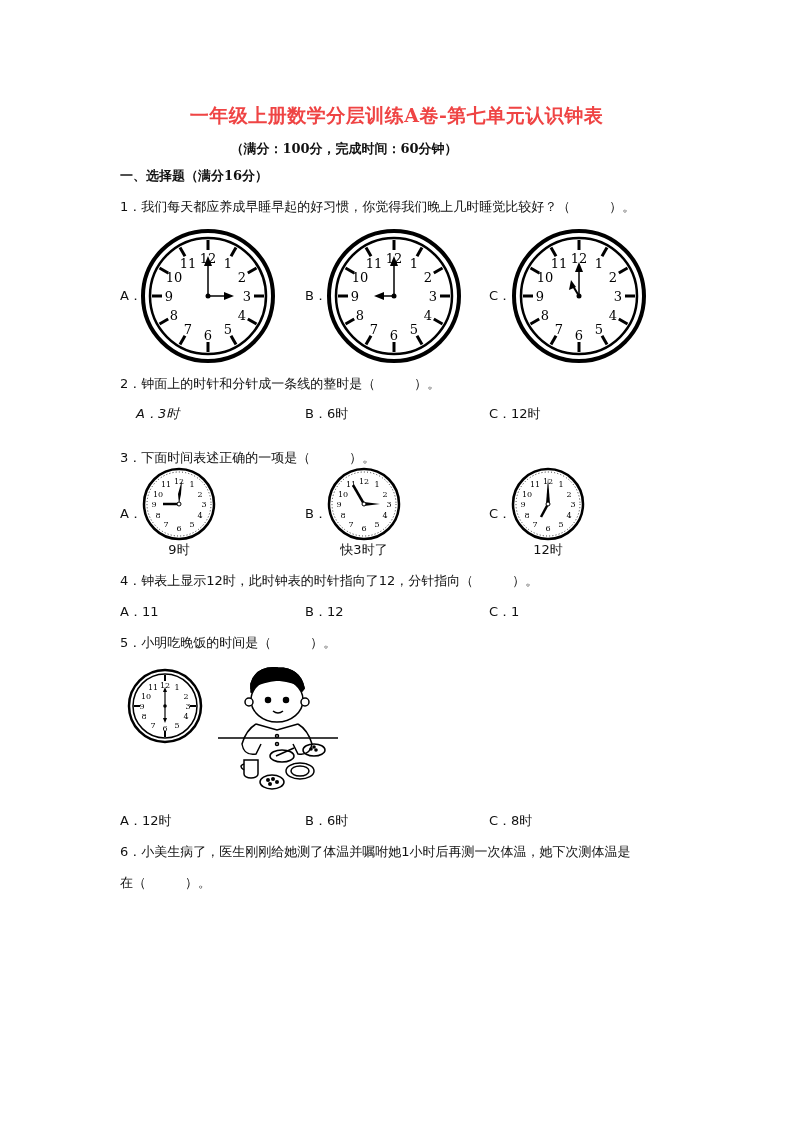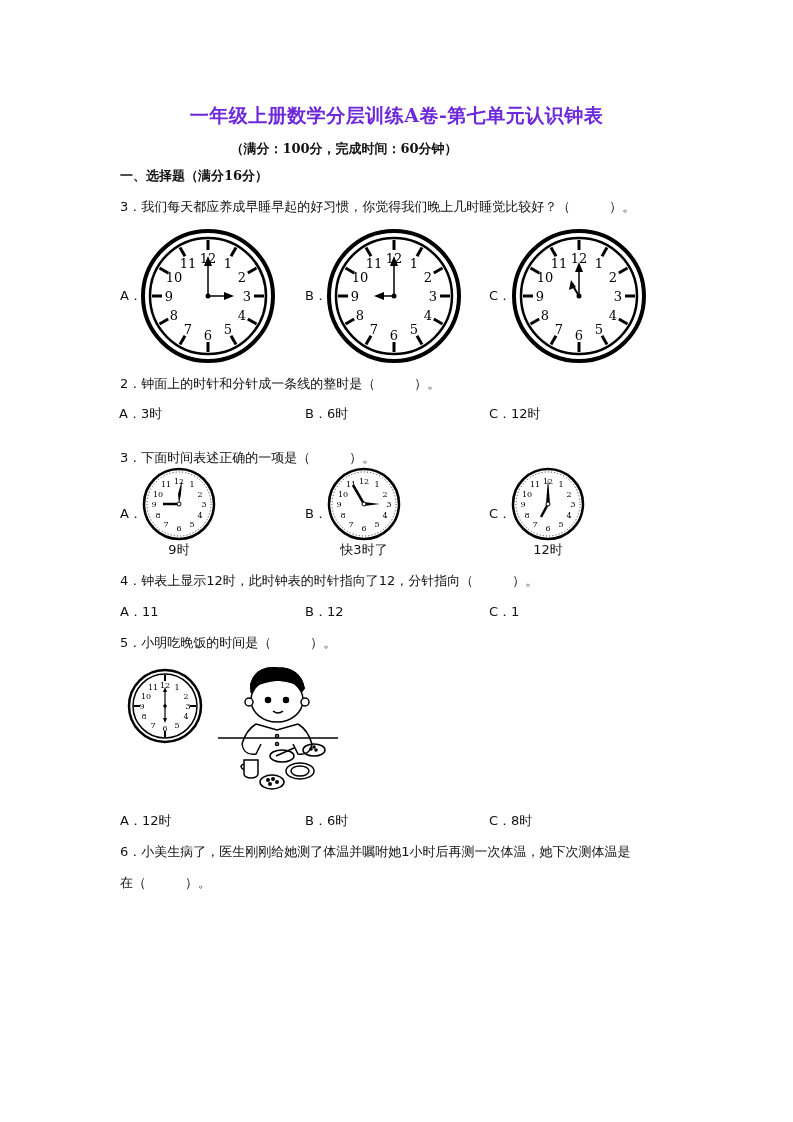--- a/index.html
+++ b/index.html
@@ -1,34 +1,34 @@
 <!DOCTYPE html>
 <html><head>
 <meta charset="utf-8">
 <style>
   html,body{margin:0;padding:0;background:#fff;}
   body{width:793px;height:1122px;position:relative;overflow:hidden;font-family:"DejaVu Serif",serif;color:#111;}
   .abs{position:absolute;}
-  .title{left:0;width:793px;top:103px;text-align:center;font-size:19px;font-weight:bold;color:#6d28d9;font-family:"DejaVu Serif",serif;letter-spacing:0.5px;}
+  .title{left:0;width:793px;top:103px;text-align:center;font-size:19px;font-weight:bold;color:#ef4444;font-family:"DejaVu Serif",serif;letter-spacing:0.5px;}
   .subtitle{left:0;width:688px;top:140px;text-align:center;font-size:13px;font-weight:bold;}
   .section{left:120px;top:167px;font-size:13px;font-weight:bold;}
   .q{left:120px;font-size:13px;font-family:"DejaVu Sans",sans-serif;}
   .opt{font-size:13px;font-family:"DejaVu Sans",sans-serif;}
   .lbl{font-size:13px;font-family:"DejaVu Sans",sans-serif;}
   .cap{font-size:13px;font-family:"DejaVu Sans",sans-serif;text-align:center;width:80px;}
   svg text{font-family:"DejaVu Serif",serif;}
 </style>
 </head>
 <body>
 
 <div class="abs title">一年级上册数学分层训练A卷-第七单元认识钟表</div>
 <div class="abs subtitle">（满分：100分，完成时间：60分钟）</div>
 <div class="abs section">一、选择题（满分16分）</div>
 
-<div class="abs q" style="top:198px;">3．我们每天都应养成早睡早起的好习惯，你觉得我们晚上几时睡觉比较好？（　　　）。</div>
+<div class="abs q" style="top:198px;">1．我们每天都应养成早睡早起的好习惯，你觉得我们晚上几时睡觉比较好？（　　　）。</div>
 
 <div class="abs lbl" style="left:120px;top:287px;">A．</div>
 <svg class="abs" style="left:140px;top:228px;" width="136" height="136" viewBox="-68 -68 136 136">
   <circle r="65" fill="#fff" stroke="#000" stroke-width="4"></circle>
   <circle r="58" fill="none" stroke="#000" stroke-width="2.5"></circle>
   <g stroke="#000">
     <line x1="0" y1="-56" x2="0" y2="-46" stroke-width="3"></line>
       <line x1="0" y1="56" x2="0" y2="46" stroke-width="3"></line>
     <line x1="56" y1="0" x2="46" y2="0" stroke-width="3"></line>
       <line x1="-56" y1="0" x2="-46" y2="0" stroke-width="3"></line>
@@ -134,21 +134,21 @@
       <text x="-20" y="-28">11</text>
   </g>
   <line x1="0" y1="0" x2="0" y2="-28" stroke="#000" stroke-width="1.5"></line>
     <polygon points="0,-34 -4,-24 4,-24" fill="#000"></polygon>
   <line x1="0" y1="0" x2="-6" y2="-10" stroke="#000" stroke-width="2"></line>
     <polygon points="-8,-16 -10,-6 -3,-9" fill="#000"></polygon>
   <circle r="2.5" fill="#000"></circle>
 </svg>
 
 <div class="abs q" style="top:375px;">2．钟面上的时针和分针成一条线的整时是（　　　）。</div>
-<div class="abs opt" style="left:119px;top:405px;">A．3时</div>
+<div class="abs opt" style="left:136px;top:405px;font-style:italic;">A．3时</div>
 <div class="abs opt" style="left:305px;top:405px;">B．6时</div>
 <div class="abs opt" style="left:489px;top:405px;">C．12时</div>
 
 <div class="abs q" style="top:436px;margin-top:13px;">3．下面时间表述正确的一项是（　　　）。</div>
 
 <div class="abs lbl" style="left:120px;top:505px;">A．</div>
 <svg class="abs" style="left:142px;top:467px;" width="74" height="74" viewBox="-37 -37 74 74">
   <circle r="35" fill="#fff" stroke="#000" stroke-width="2.5"></circle>
   <circle r="32" fill="none" stroke="#000" stroke-width="0.8" stroke-dasharray="1 2.2"></circle>
   <g font-size="8" text-anchor="middle" fill="#000">

